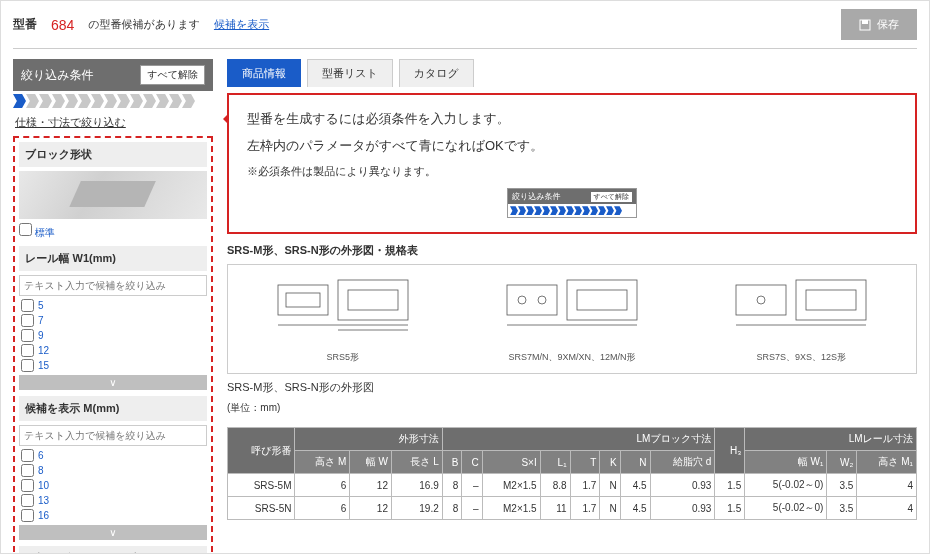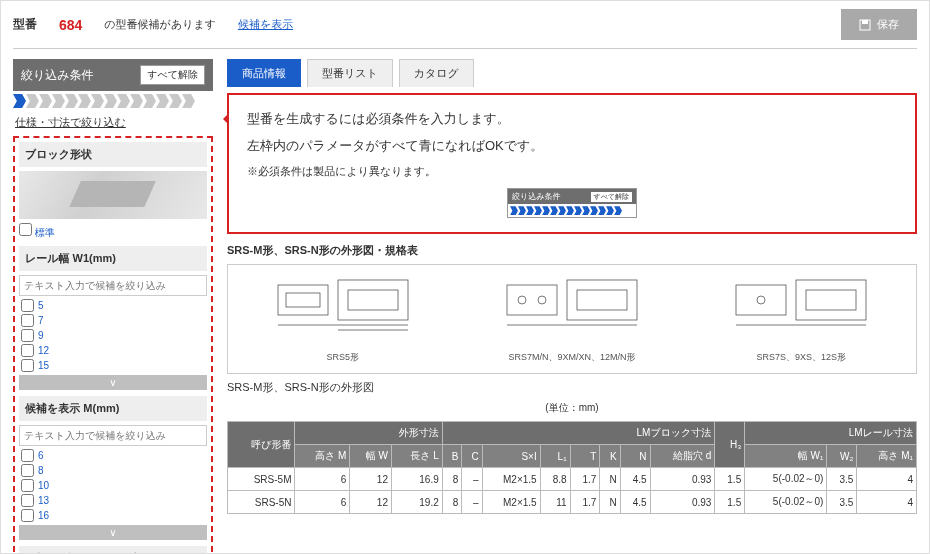--- a/index.html
+++ b/index.html
@@ -1,20 +1,20 @@
 <!DOCTYPE html>
 <html><head>
 <meta charset="utf-8">
 <style>
 *{box-sizing:border-box;margin:0;padding:0;font-family:"MS PGothic","Hiragino Sans",sans-serif}
 body{background:#fff;font-size:11px;color:#333}
 .page{width:930px;height:554px;position:relative;overflow:hidden;border:1px solid #ddd}
-.topbar{display:flex;align-items:center;padding:8px 12px;gap:22px}
+.topbar{display:flex;align-items:center;padding:8px 12px;gap:14px}
 .tb-label{font-size:12px;font-weight:bold}
-.tb-count{color:#d62222;font-weight:bold;font-size:14px}
+.tb-count{color:#d62222;font-weight:normal;font-size:14px}
 .tb-text{font-size:11px}
 .tb-link{color:#1a5cc8;text-decoration:underline;font-size:11px}
 .tb-spacer{flex:1}
 .btn-gray{background:#a9a9a9;color:#fff;border:none;padding:8px 18px;font-size:11px;display:flex;align-items:center;gap:6px;cursor:pointer}
 .btn-blue{background:#1a5cc8;color:#fff;border:none;padding:8px 14px;font-size:11px;display:flex;align-items:center;gap:6px;cursor:pointer}
 .hr{height:1px;background:#ccc;margin:0 12px}
 .body{display:flex;padding:10px 12px;gap:14px}
 .sidebar{width:200px;flex:none}
 .sb-header{background:#6e6e6e;color:#fff;padding:6px 8px;font-size:12px;display:flex;align-items:center;justify-content:space-between}
 .sb-clear{background:#fff;color:#333;font-size:10px;padding:2px 6px;border:1px solid #999;cursor:pointer}
@@ -47,21 +47,21 @@
 .mini-ch{display:flex;padding:2px}
 .mini-ch i{width:8px;height:9px;background:#1a5cc8;clip-path:polygon(0 0,70% 0,100% 50%,70% 100%,0 100%,30% 50%)}
 .dhead{font-size:11px;font-weight:bold;margin:6px 0}
 .links{display:flex;gap:24px;margin:-68px 0 50px 460px;font-size:11px}
 .links a{color:#1a5cc8;text-decoration:none}
 .links a::before{content:"▾ ";font-size:9px}
 .diagram{border:1px solid #ccc;height:110px;display:flex;align-items:center;justify-content:space-around;margin:4px 0}
 .dg{flex:1;text-align:center;font-size:9px;color:#555}
 .dg svg{display:block;margin:0 auto 6px}
 .caption{font-size:11px;margin:6px 0}
-.unit{text-align:center;font-size:10px;margin-bottom:6px}
+.unit{text-align:left;font-size:10px;margin-bottom:12px}
 table{border-collapse:collapse;width:100%;font-size:10px}
 th,td{border:1px solid #bbb;padding:4px 3px;text-align:right}
 th{background:#6e6e6e;color:#fff;font-weight:normal}
 th.sub{background:#818181}
 .icon{display:inline-block;width:12px;height:12px}
 </style>
 </head>
 <body>
 
 <div class="page">

